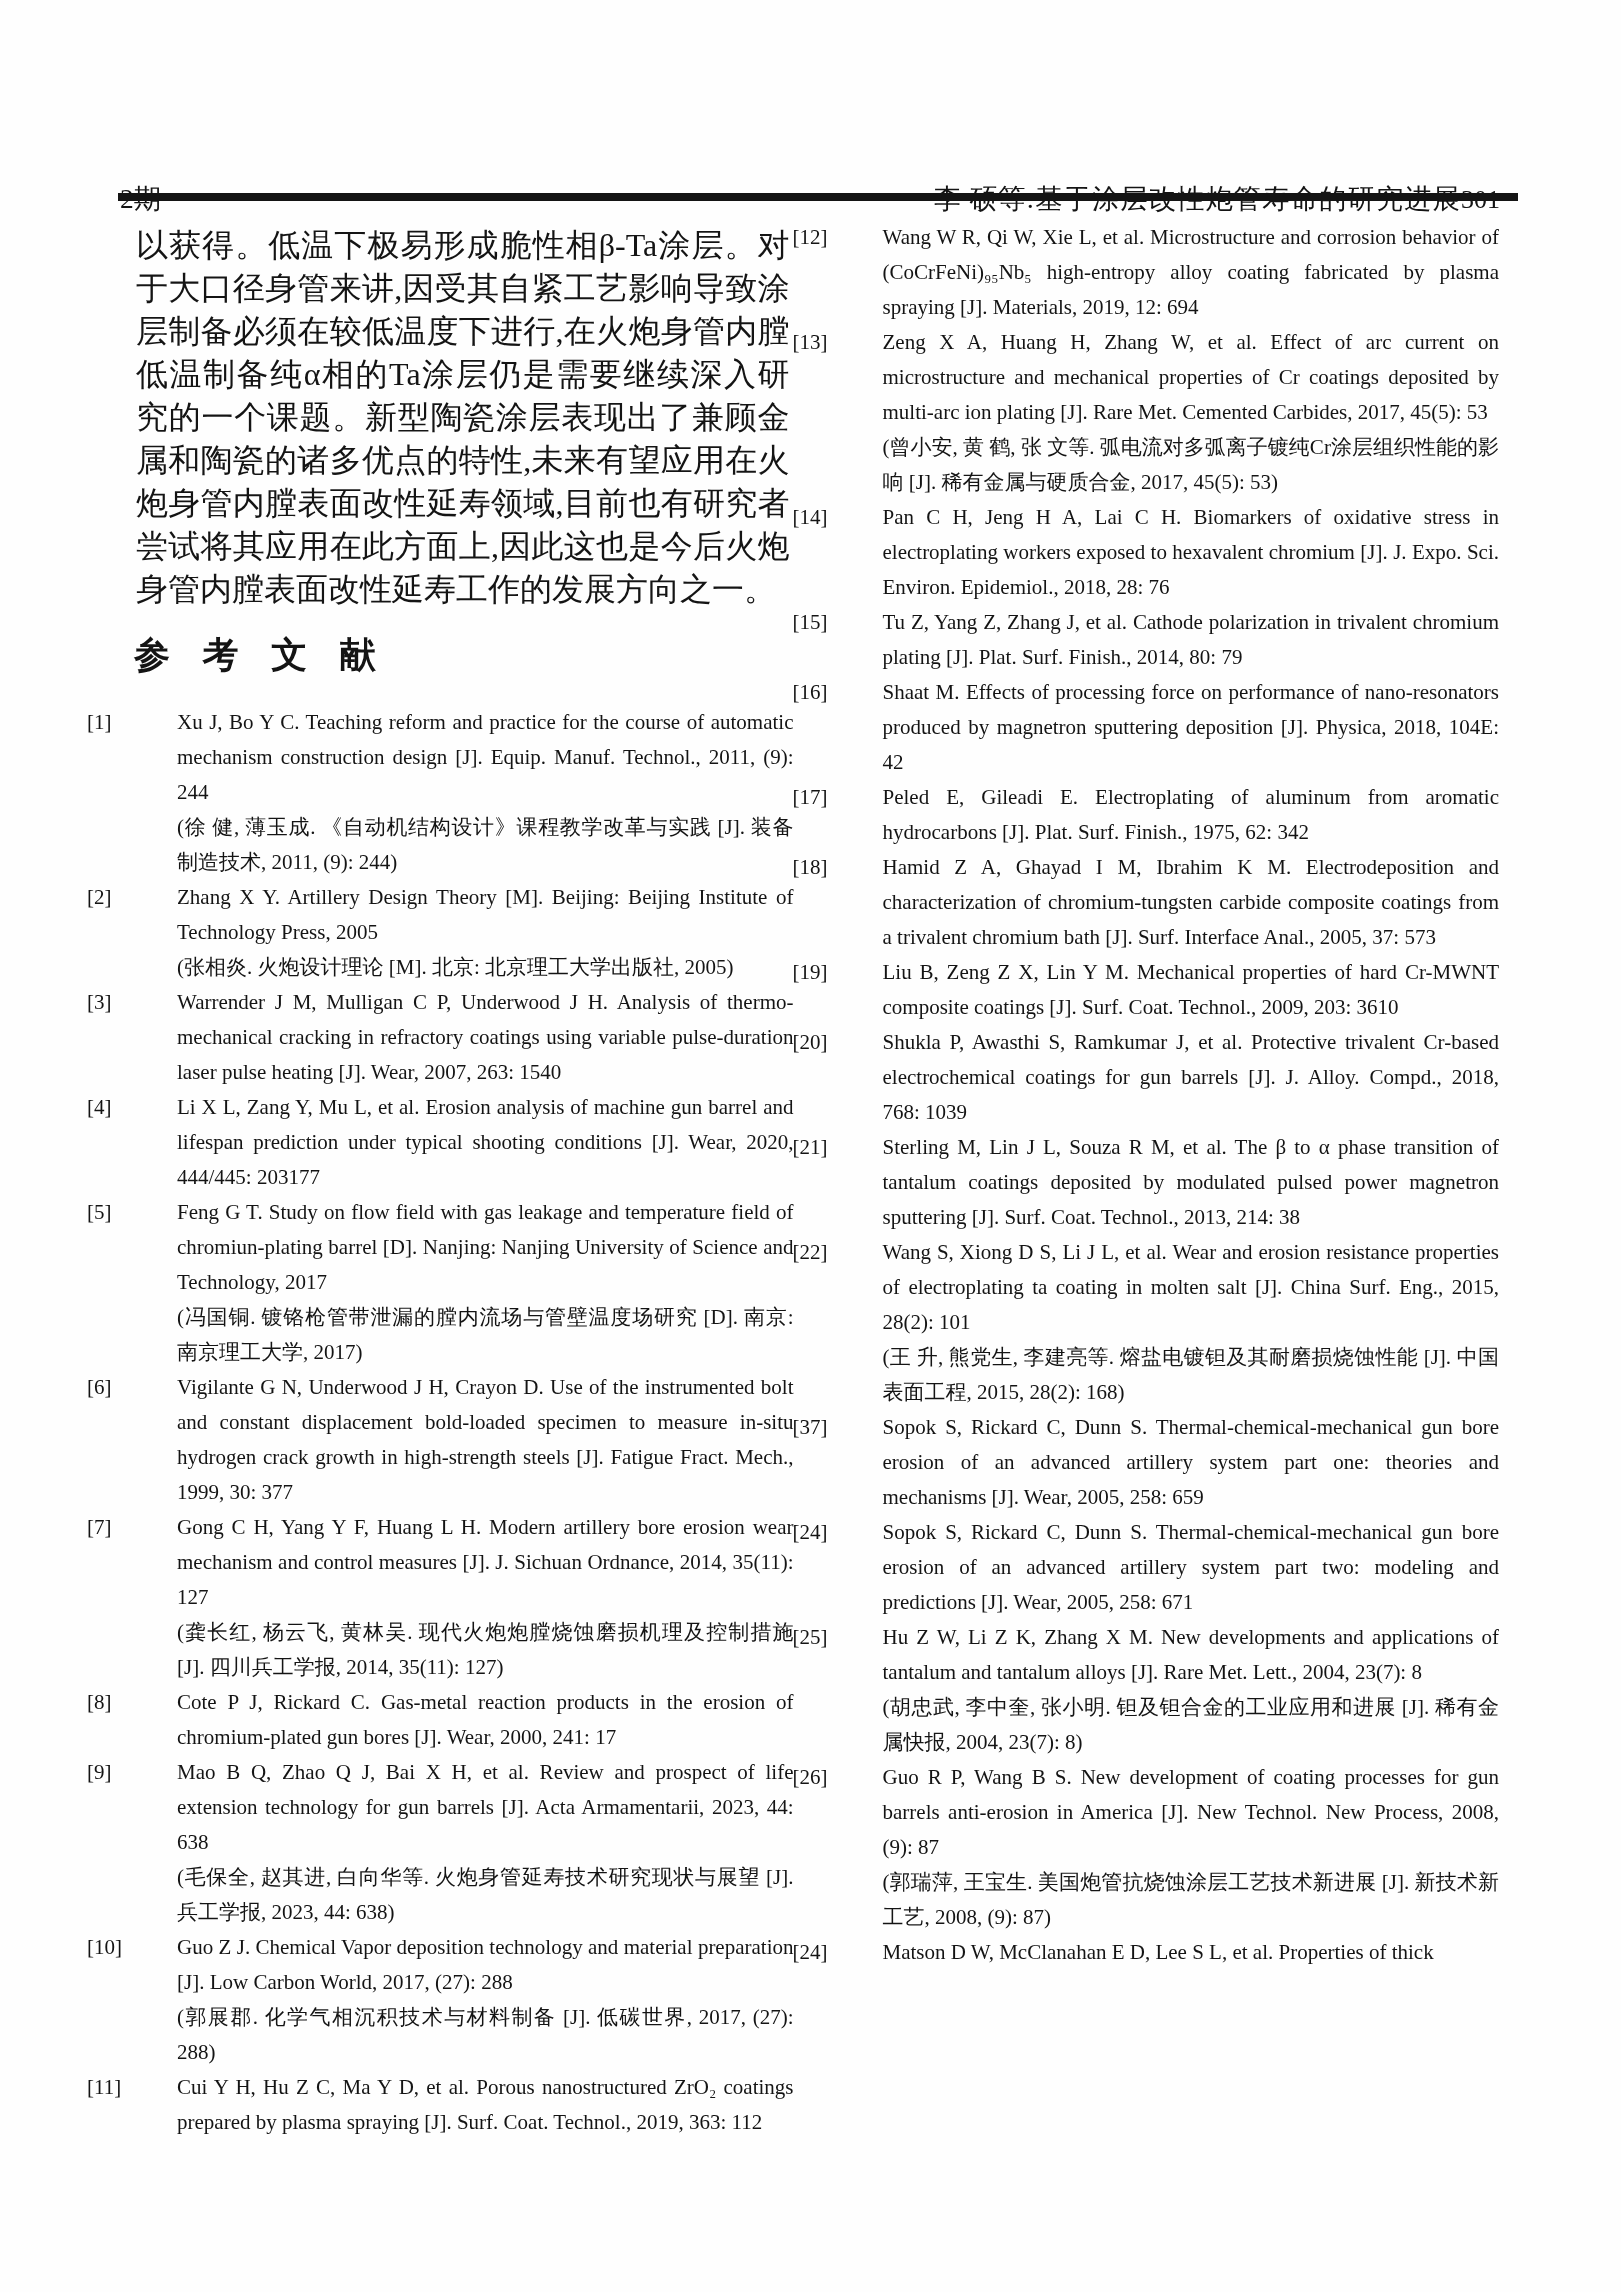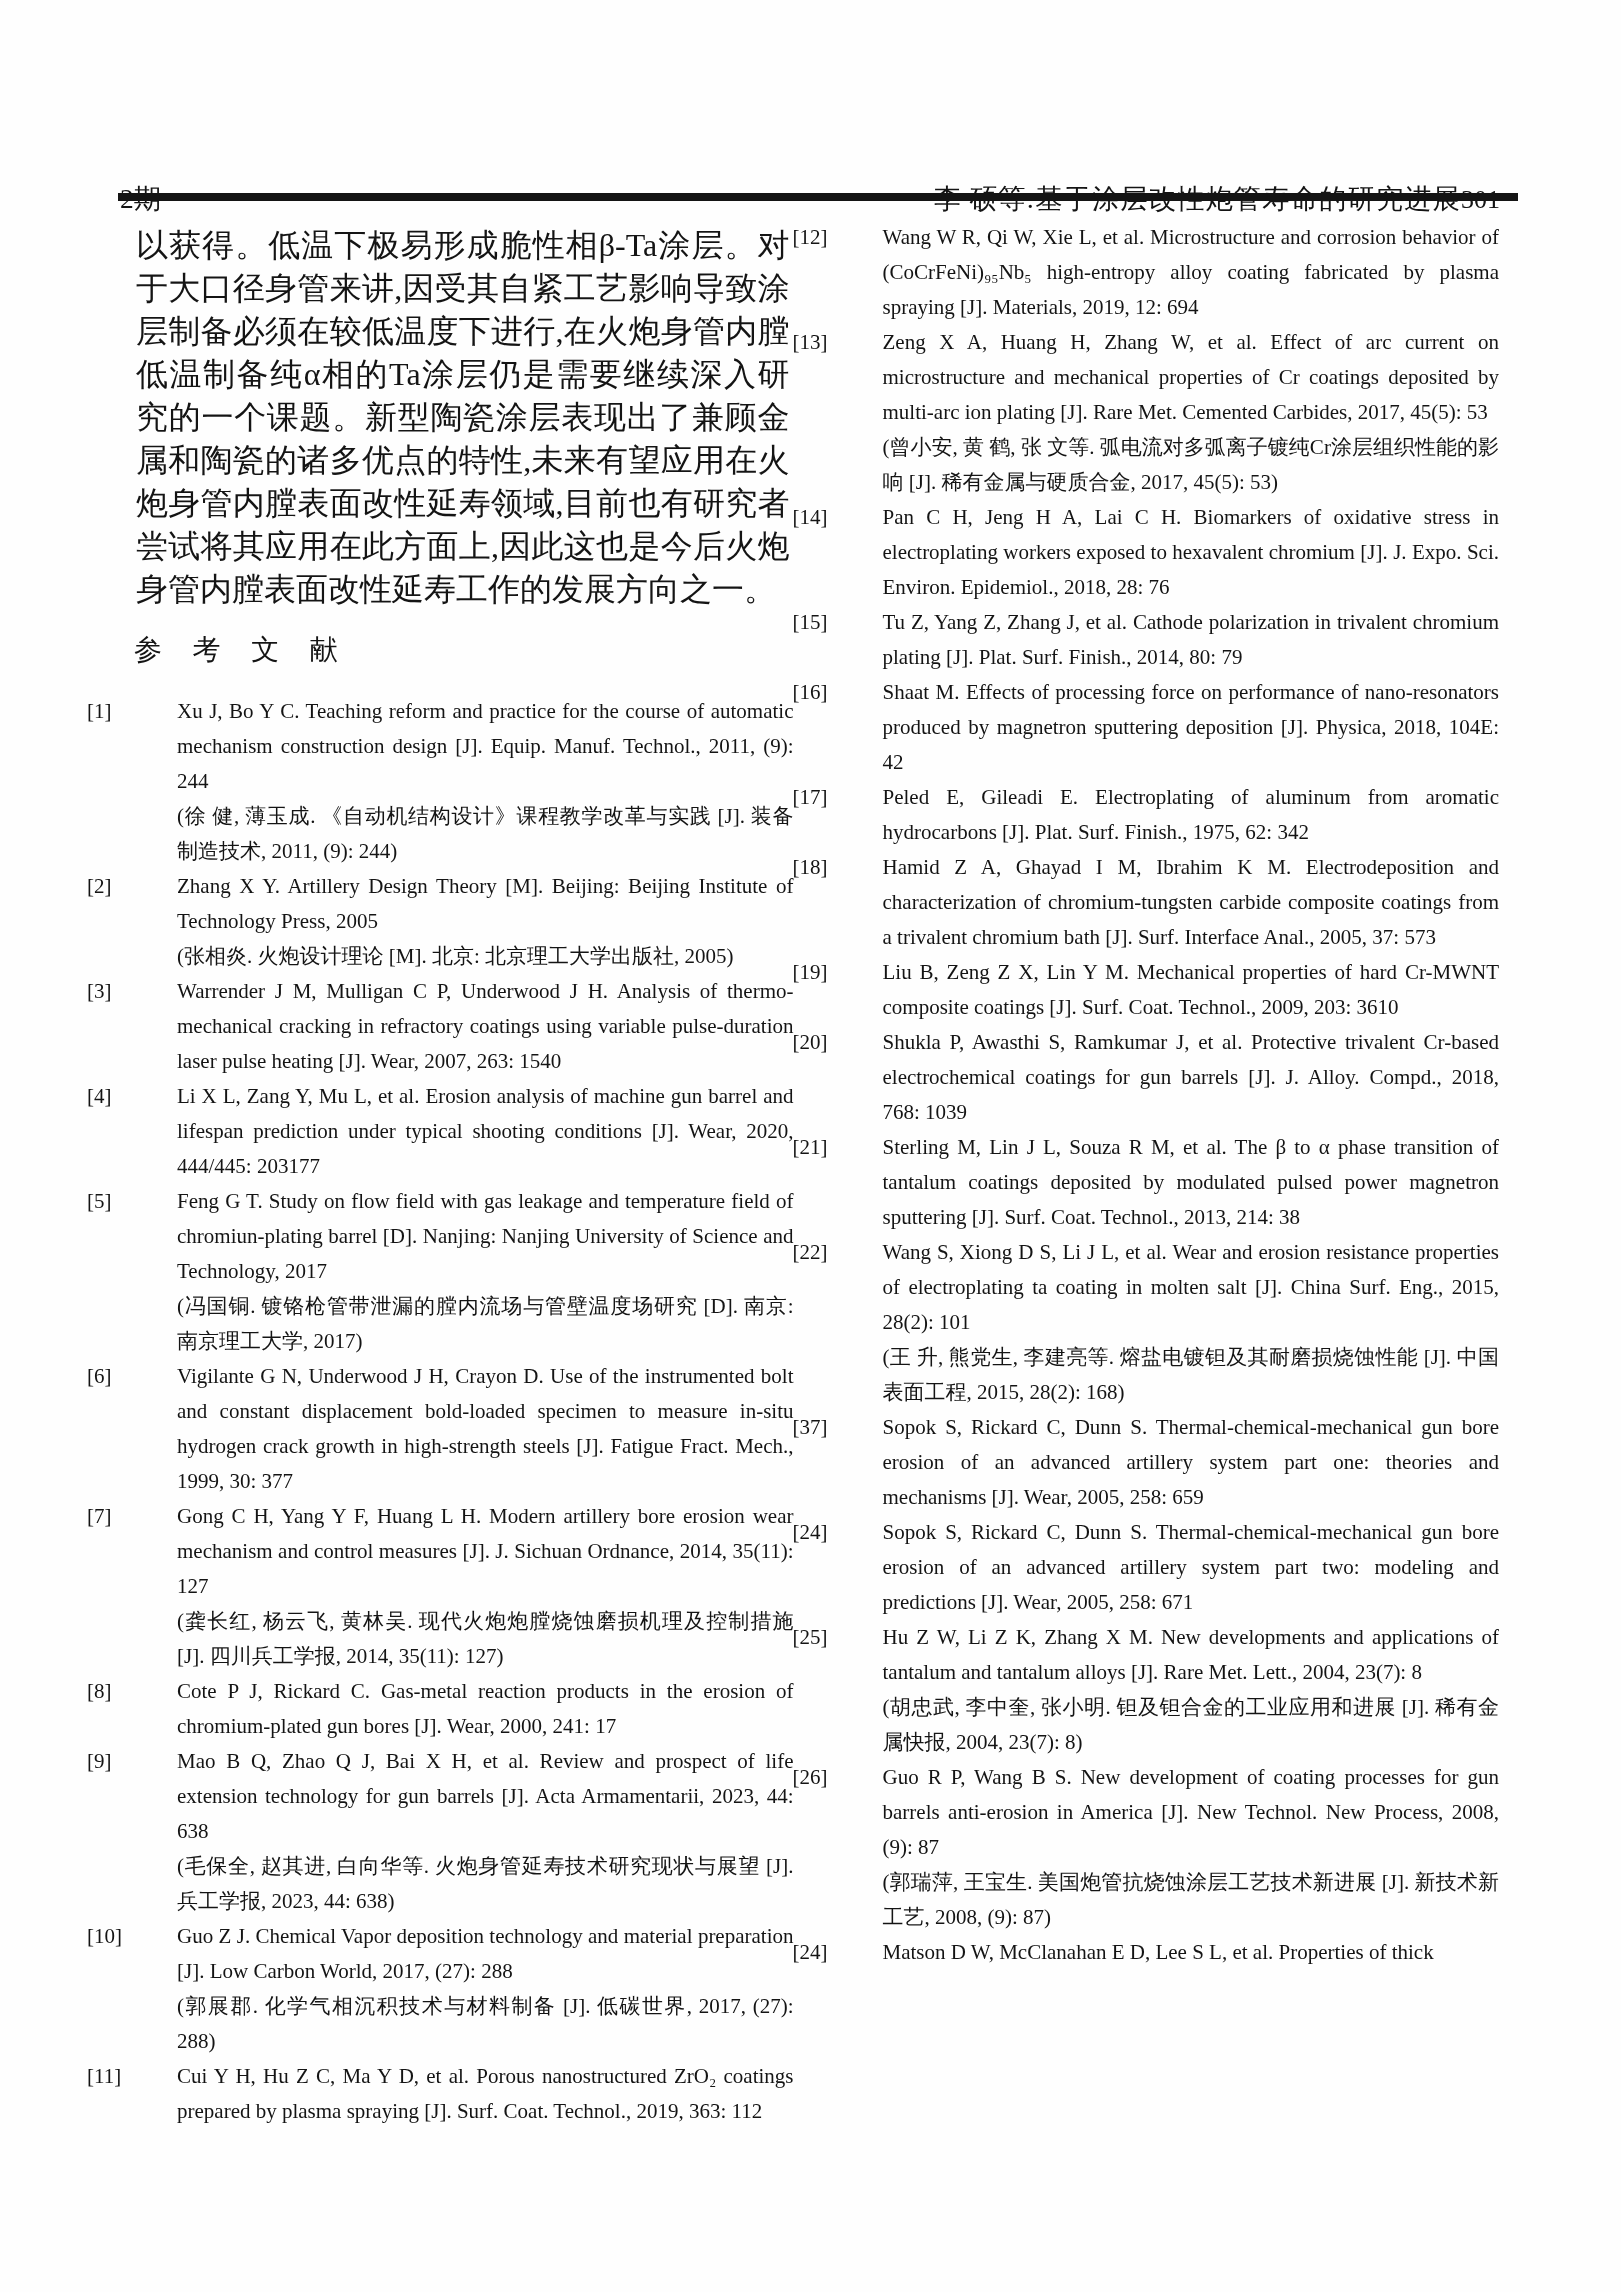--- a/index.html
+++ b/index.html
@@ -28,21 +28,21 @@
     display:flex; gap:44px;
   }
   .col { width:662px; }
   .body-cn {
     margin:4px;
     font-size:32px; line-height:43px;
     text-align:justify;
   }
   .refs-heading {
     margin:19.6px 0 25.5px 2px;
-    font-size:28px; font-weight:normal;
+    font-size:36px; font-weight:bold;
     letter-spacing:11.8px;
   }
   .ref {
     font-size:21px; line-height:35px;
     text-align:justify;
     padding-left:45px;
   }
   .ref .en { text-indent:-45px; }
   .ref .label { display:inline-block; width:45px; }
   .ref .cn { text-indent:0; }

